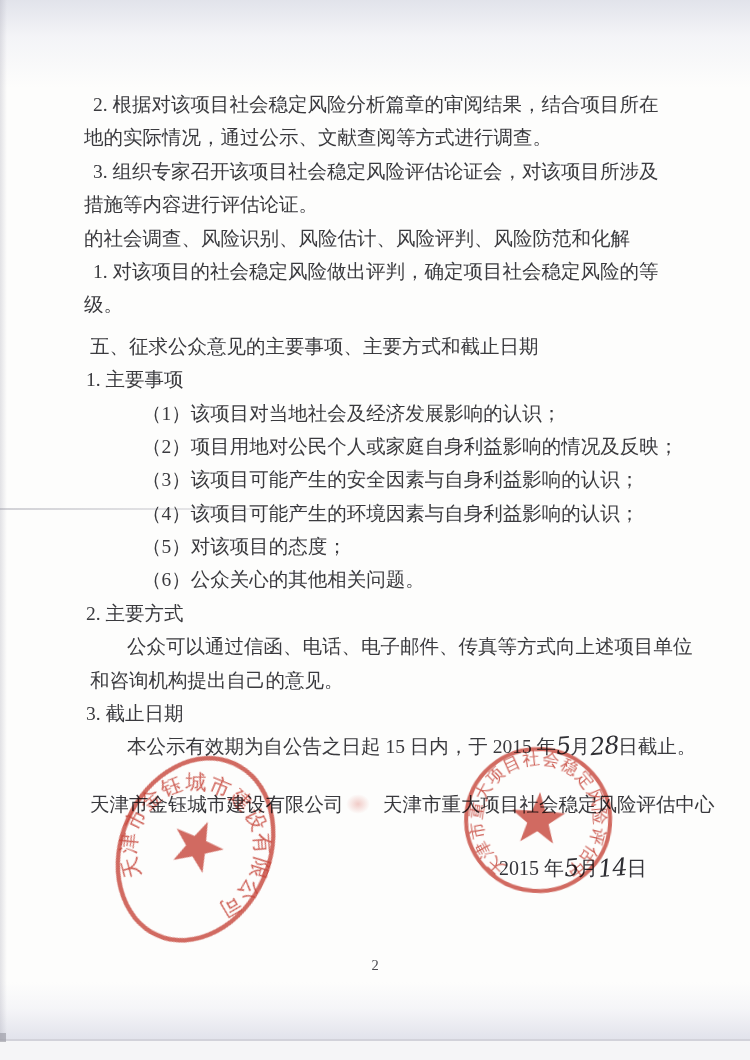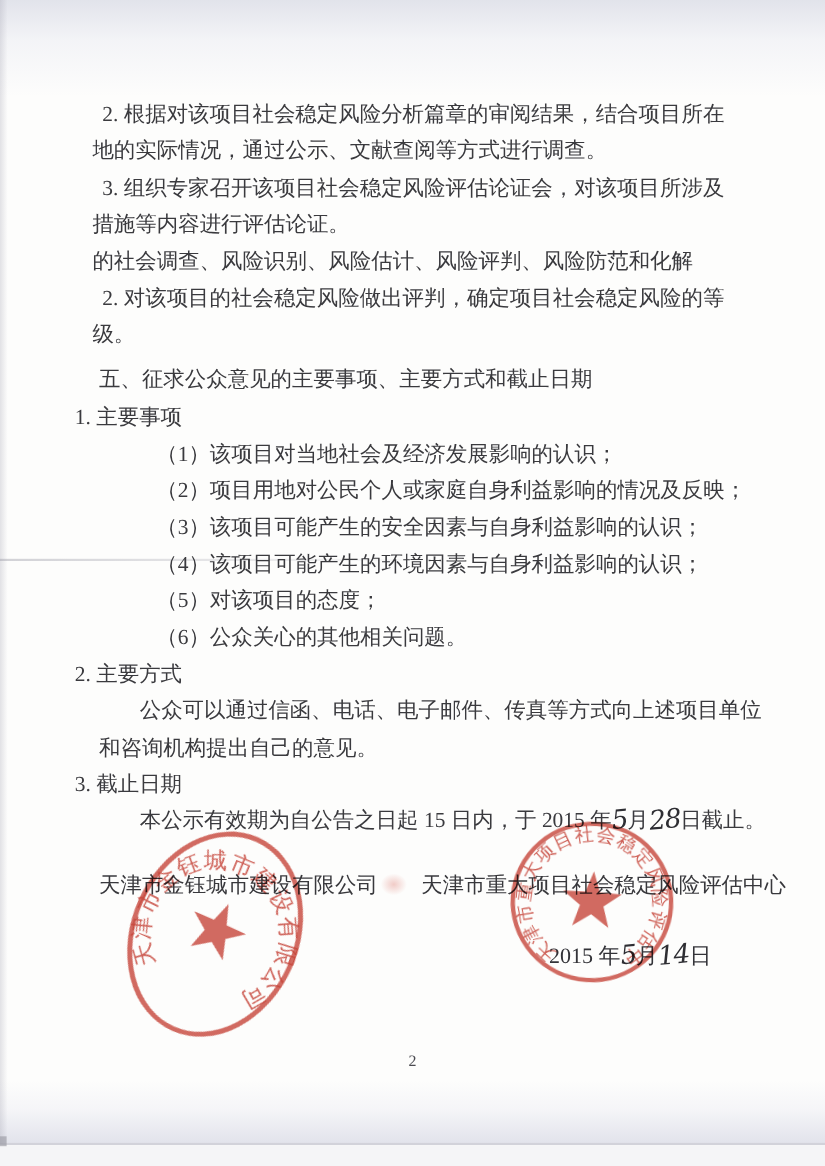--- a/index.html
+++ b/index.html
@@ -21,22 +21,22 @@
   .fold-line{position:absolute;left:0;top:508px;width:388px;height:2px;
     background:linear-gradient(90deg,rgba(150,150,162,.42),rgba(150,150,162,.16) 70%,rgba(150,150,162,0));}
   .smudge{position:absolute;left:346px;top:794px;width:24px;height:20px;border-radius:50%;
     background:radial-gradient(rgba(221,122,112,.38),rgba(221,122,112,0) 70%);}
   
   .doc-body{position:absolute;left:0;top:88px;width:668px;color:#3a3a3e;
     font-size:19.5px;}
   .line{height:33.4px;line-height:33.4px;white-space:nowrap;}
   .pl-num{padding-left:93px;}     
   .pl-wrap{padding-left:84px;}   
-  .pl-sec{padding-left:90px;font-family:Liberation Mono, monospace;}     
-  .pl-sub{padding-left:68px;}    
+  .pl-sec{padding-left:90px;}     
+  .pl-sub{padding-left:86px;}    
   .pl-par{padding-left:142px;}    
   .pl-ind{padding-left:127px;}    
   .pl-left{padding-left:90px;}    
   .gap-before{margin-top:8px;}
   .hw{display:inline-block;font-size:24px;font-style:italic;line-height:1;
     transform:rotate(-5deg) translateY(1px);letter-spacing:-1px;color:#2e2e33;
     font-family:"DejaVu Serif","Liberation Serif",serif;}
   
   .sig{position:absolute;font-size:19.5px;color:#38383c;white-space:nowrap;}
   .sig-left{left:90px;top:791px;}
@@ -61,21 +61,21 @@
 <div class="corner-notch"></div>
 <div class="fold-line"></div>
 <div class="smudge"></div>
 
 <div class="doc-body">
   <div class="line pl-num">2. 根据对该项目社会稳定风险分析篇章的审阅结果，结合项目所在</div>
   <div class="line pl-wrap">地的实际情况，通过公示、文献查阅等方式进行调查。</div>
   <div class="line pl-num">3. 组织专家召开该项目社会稳定风险评估论证会，对该项目所涉及</div>
   <div class="line pl-wrap">措施等内容进行评估论证。</div>
   <div class="line pl-wrap">的社会调查、风险识别、风险估计、风险评判、风险防范和化解</div>
-  <div class="line pl-num">2. 对该项目的社会稳定风险做出评判，确定项目社会稳定风险的等</div>
+  <div class="line pl-num">1. 对该项目的社会稳定风险做出评判，确定项目社会稳定风险的等</div>
   <div class="line pl-wrap">级。</div>
   <div class="line pl-sec gap-before">五、征求公众意见的主要事项、主要方式和截止日期</div>
   <div class="line pl-sub">1. 主要事项</div>
   <div class="line pl-par">（1）该项目对当地社会及经济发展影响的认识；</div>
   <div class="line pl-par">（2）项目用地对公民个人或家庭自身利益影响的情况及反映；</div>
   <div class="line pl-par">（3）该项目可能产生的安全因素与自身利益影响的认识；</div>
   <div class="line pl-par">（4）该项目可能产生的环境因素与自身利益影响的认识；</div>
   <div class="line pl-par">（5）对该项目的态度；</div>
   <div class="line pl-par">（6）公众关心的其他相关问题。</div>
   <div class="line pl-sub">2. 主要方式</div>

